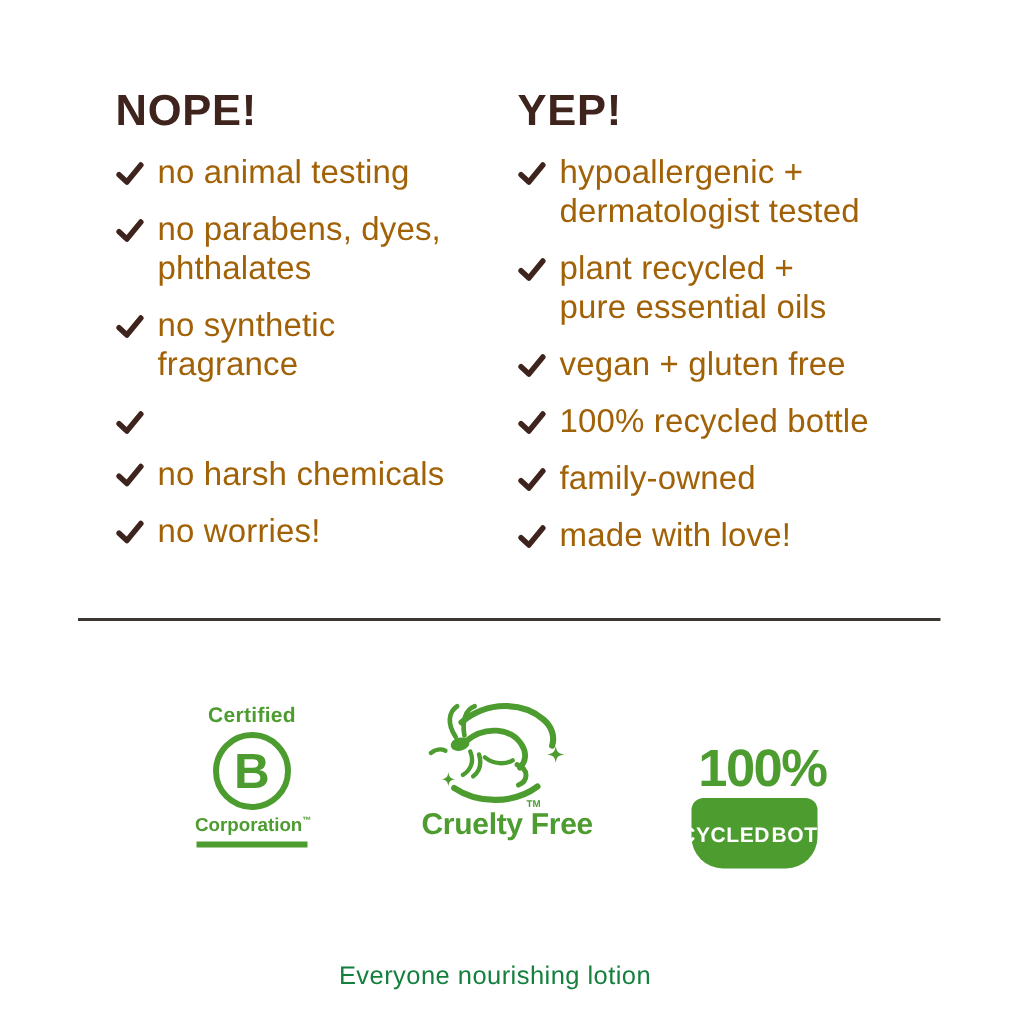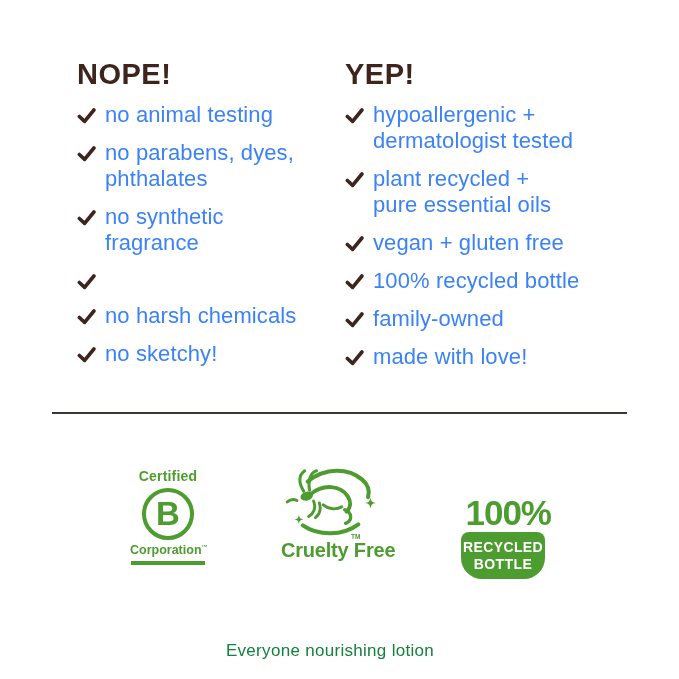--- a/index.html
+++ b/index.html
@@ -38,21 +38,21 @@
   .check-icon {
     flex: none;
     width: 19px;
     height: 19px;
     margin-top: 4px;
     margin-right: 9px;
   }
   .item-text {
     font-size: 22px;
     line-height: 26px;
-    color: #3b82f6;
+    color: #a16207;
     white-space: pre-line;
     letter-spacing: 0.1px;
   }
 
   
   .divider {
     position: absolute;
     left: 52px;
     top: 412px;
     width: 575px;
@@ -101,21 +101,21 @@
   
   .recycled { left: 455px; top: 497px; width: 96px; text-align: right; }
   .recycled-percent {
     font-size: 35px; font-weight: bold; line-height: 32px; letter-spacing: -1px;
   }
   .recycled-box {
     width: 84px; height: 47px;
     margin: 3px auto 0 auto;
     background: #4D9C2F;
     border-radius: 8px 8px 21px 21px;
-    display: flex; flex-direction: column;
+    display: flex; 
     align-items: center; justify-content: center;
     gap: 1px;
   }
   .recycled-box-line {
     color: #ffffff; font-size: 14px; font-weight: bold;
     letter-spacing: 0.4px; line-height: 16px;
   }
 
   
   .caption {
@@ -163,21 +163,21 @@
       <li>
         <svg class="check-icon" viewBox="0 0 20 20">
             <path d="M2.5 11 L8 16.2 L17.8 4.2" fill="none" stroke="#3E241D" stroke-width="3.8" stroke-linecap="round" stroke-linejoin="round"></path>
           </svg>
         <span class="item-text">no harsh chemicals</span>
       </li>
       <li>
         <svg class="check-icon" viewBox="0 0 20 20">
             <path d="M2.5 11 L8 16.2 L17.8 4.2" fill="none" stroke="#3E241D" stroke-width="3.8" stroke-linecap="round" stroke-linejoin="round"></path>
           </svg>
-        <span class="item-text">no sketchy!</span>
+        <span class="item-text">no worries!</span>
       </li>
     </ul>
   </section>
 
   <section class="col col-right">
     <h2 class="col-heading">YEP!</h2>
     <ul class="checklist">
       <li>
         <svg class="check-icon" viewBox="0 0 20 20">
             <path d="M2.5 11 L8 16.2 L17.8 4.2" fill="none" stroke="#3E241D" stroke-width="3.8" stroke-linecap="round" stroke-linejoin="round"></path>

